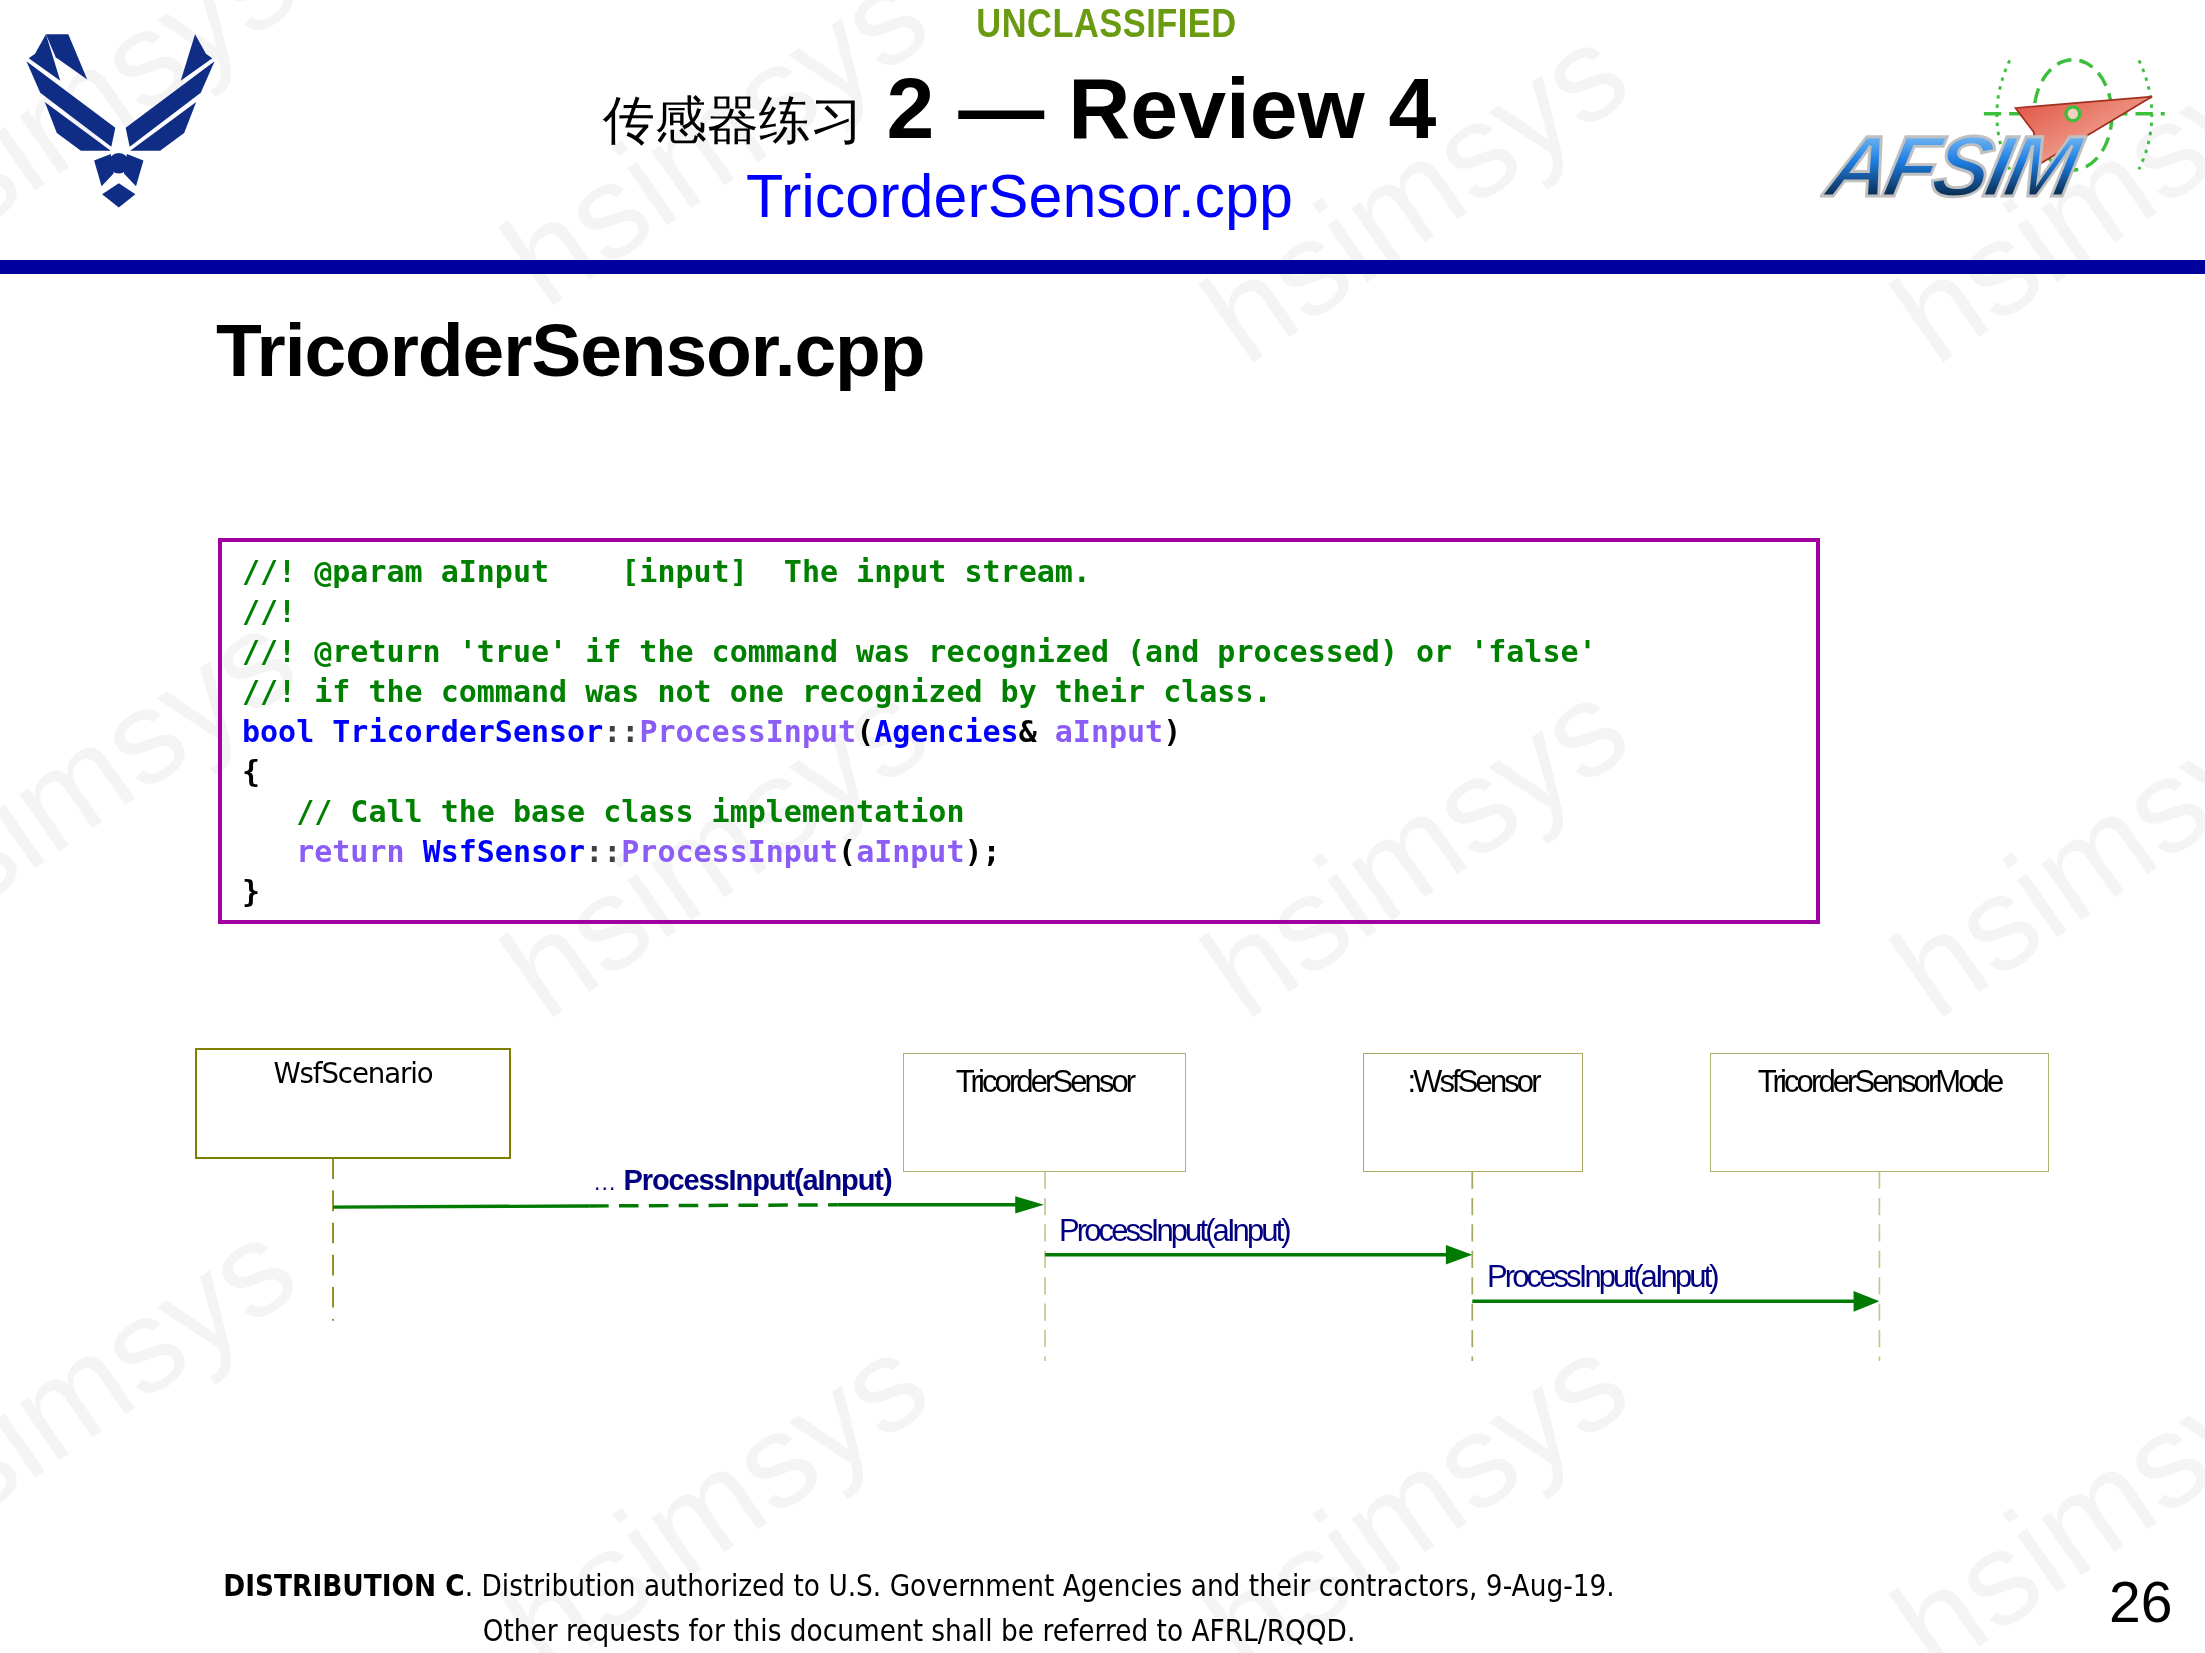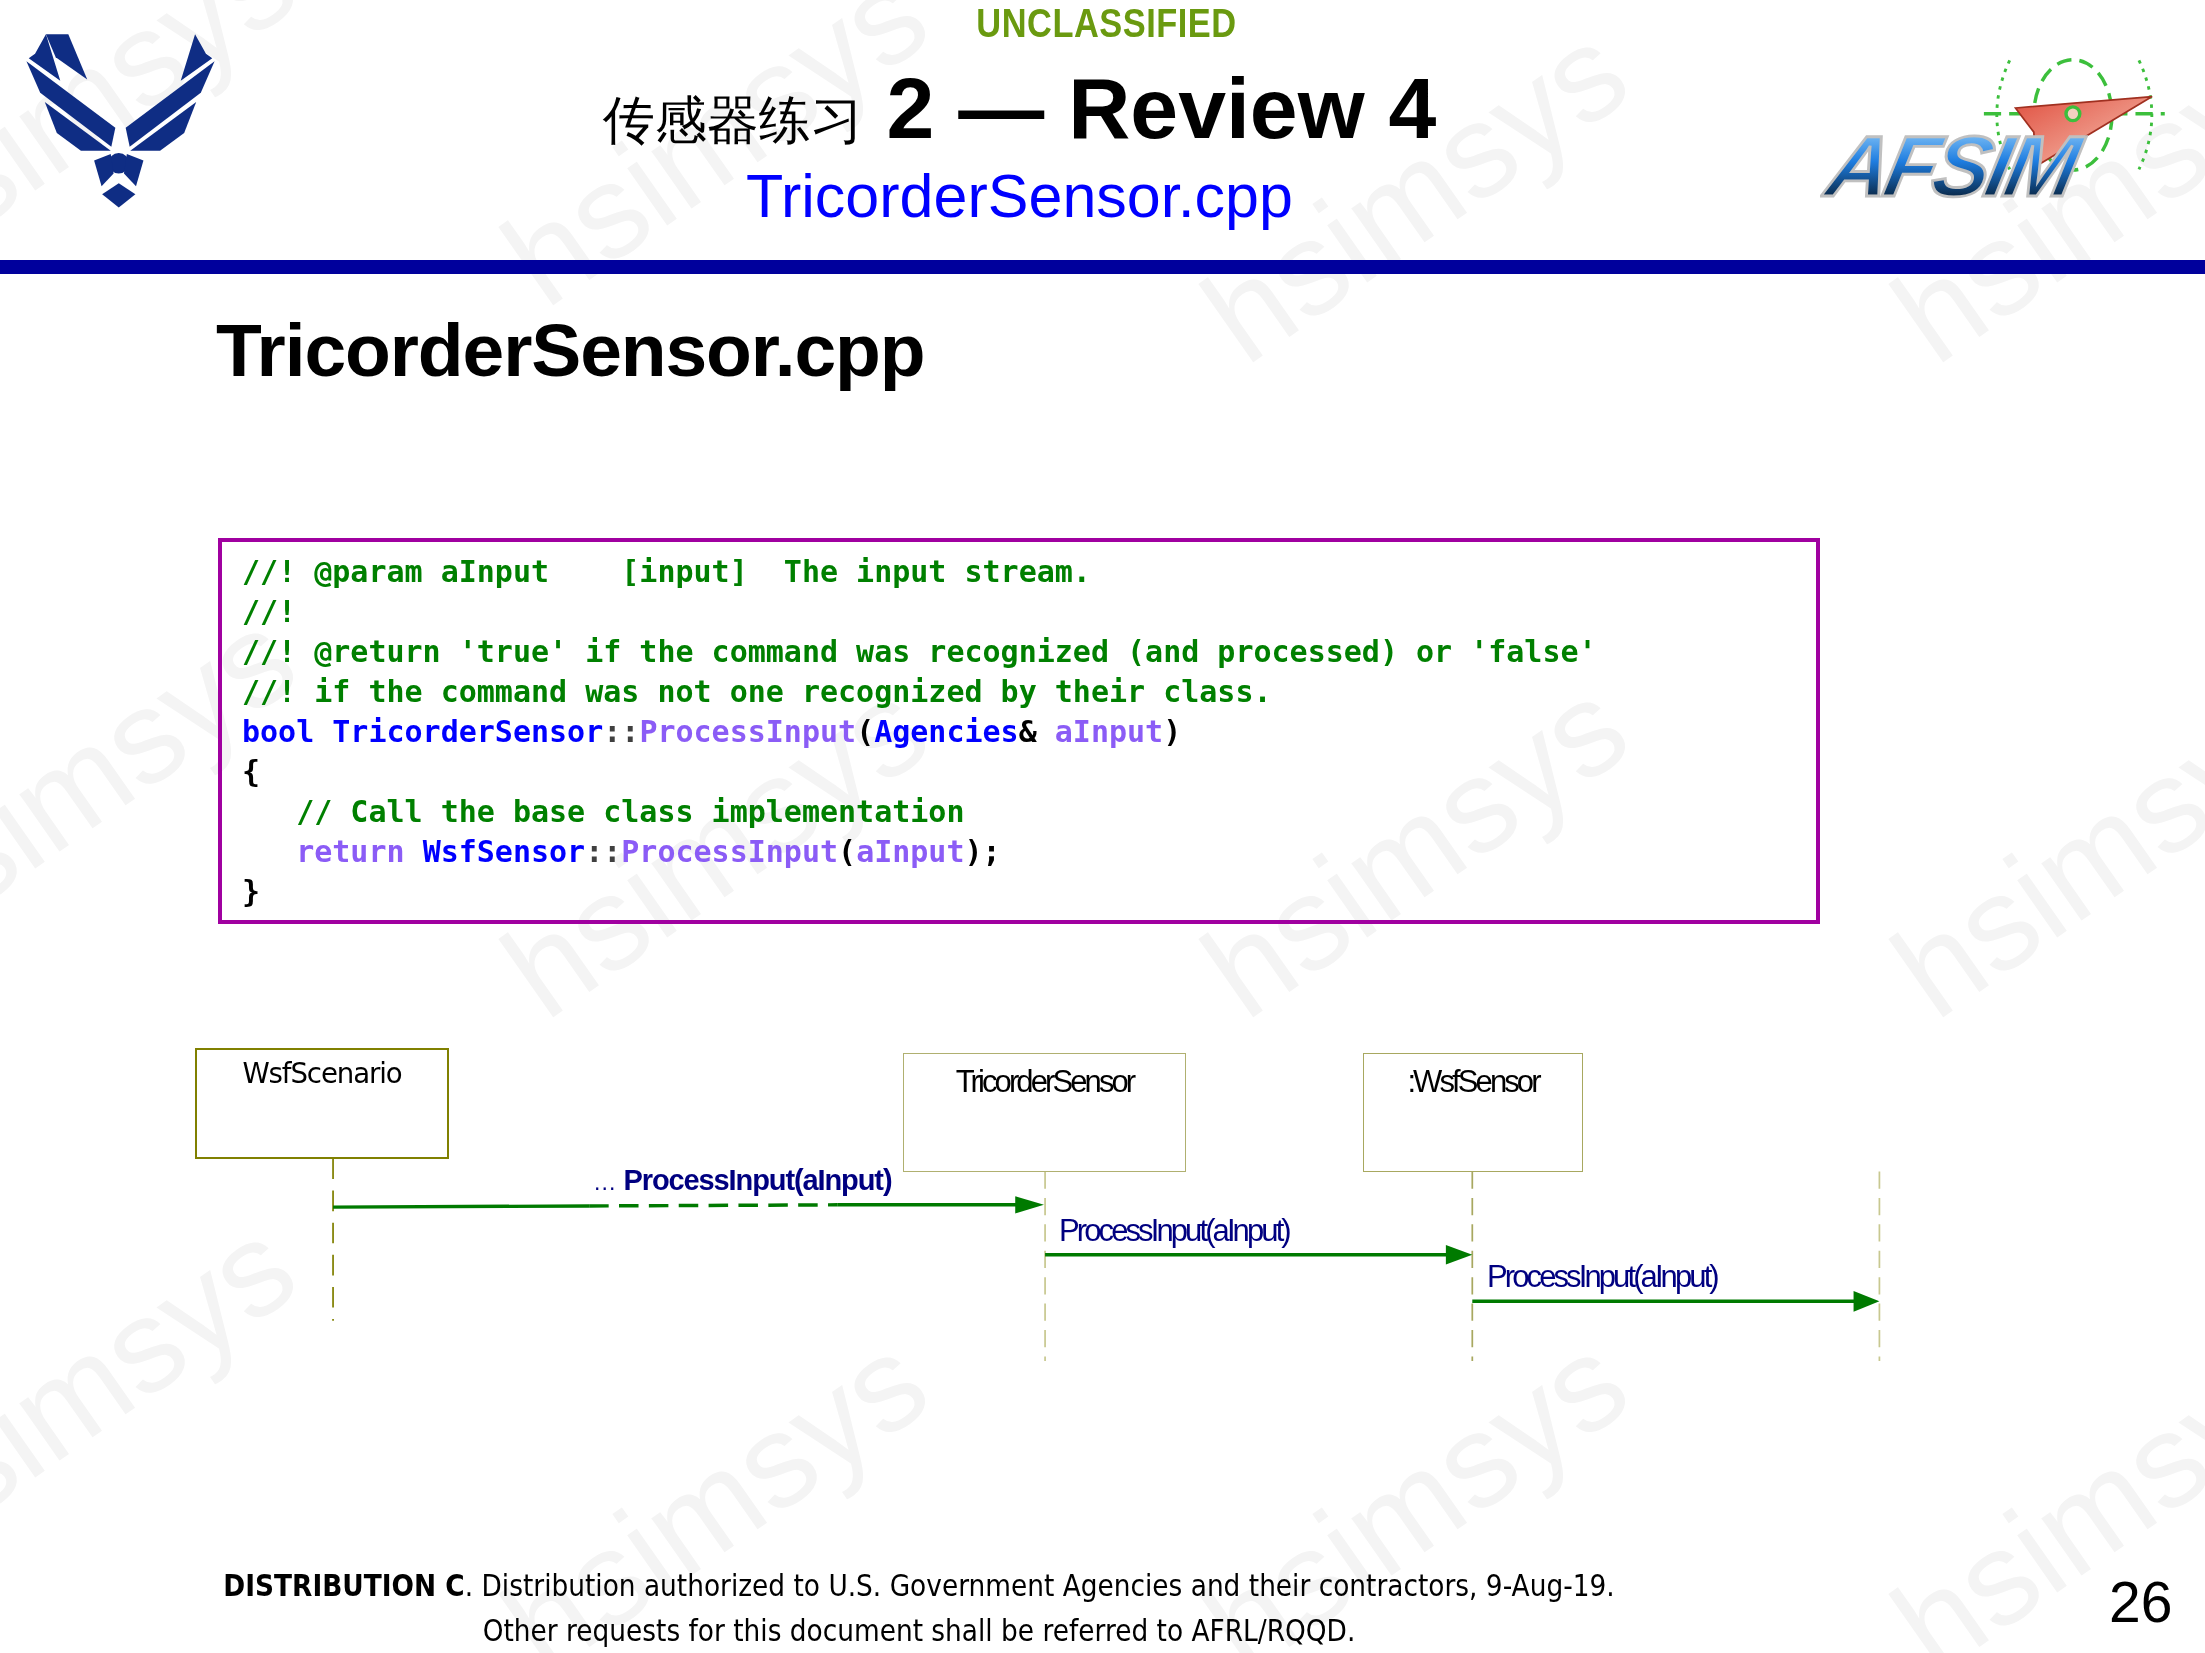--- a/index.html
+++ b/index.html
@@ -151,28 +151,31 @@
     <line x1="1459" y1="2098" x2="1780" y2="2098" stroke="#007a00" stroke-width="6"></line>
     <polygon points="1768,2083 1818,2098 1768,2113" fill="#007a00"></polygon>
 
     <line x1="1820" y1="2185" x2="2525" y2="2185" stroke="#007a00" stroke-width="6"></line>
     <polygon points="2518,2168 2564,2185 2518,2202" fill="#007a00"></polygon>
 
     <line x1="2564" y1="2266" x2="3230" y2="2266" stroke="#007a00" stroke-width="6"></line>
     <polygon points="3228,2248 3273,2266 3228,2284" fill="#007a00"></polygon>
   </svg>
 
-  <div class="lifeline-box first" style="left:195px; top:1048px; width:254px; height:111px; border:2.3px solid #808000;">
+  <div class="lifeline-box first" style="left:195px; top:1048px; width:316px; height:111px; border:2.3px solid #808000;">
     <div class="lbl">WsfScenario</div>
   </div>
   <div class="lifeline-box" style="left:903px; top:1053px; width:283px; height:119px; border:1.1px solid #b0b070;">
     <div class="lbl">TricorderSensor</div>
   </div>
   <div class="lifeline-box" style="left:1363px; top:1053px; width:220px; height:119px; border:1.1px solid #a8a860;padding-left:45px;">
     <div class="lbl">:WsfSensor</div>
+  </div>
+  <div class="lifeline-box" style="left:1710px; top:1053px; width:339px; height:119px; border:1.1px solid #b0b070;">
+    <div class="lbl">TricorderSensorMode</div>
   </div>
 
   <div class="msg bold" style="left:594px; top:1164px;">
     <span class="ell">...</span>
     <span>ProcessInput(aInput)</span>
   </div>
   <div class="msg norm" style="left:1059px; top:1213px;">ProcessInput(aInput)</div>
   <div class="msg norm" style="left:1487px; top:1259px;">ProcessInput(aInput)</div>
 </div>
 

